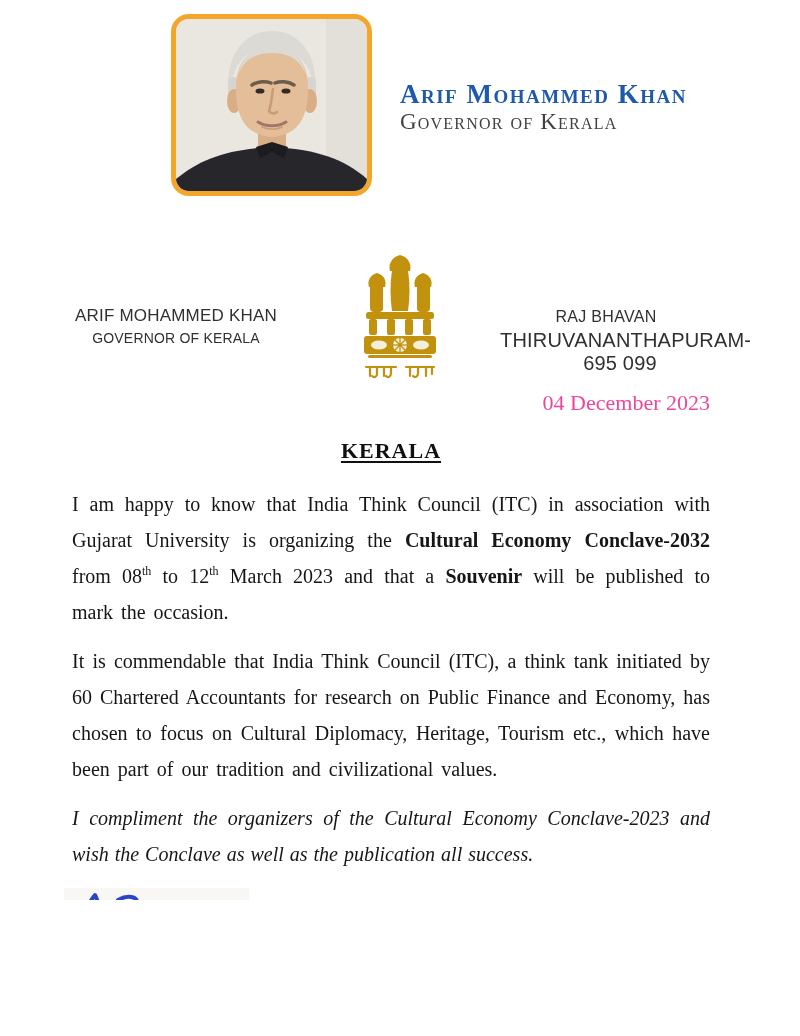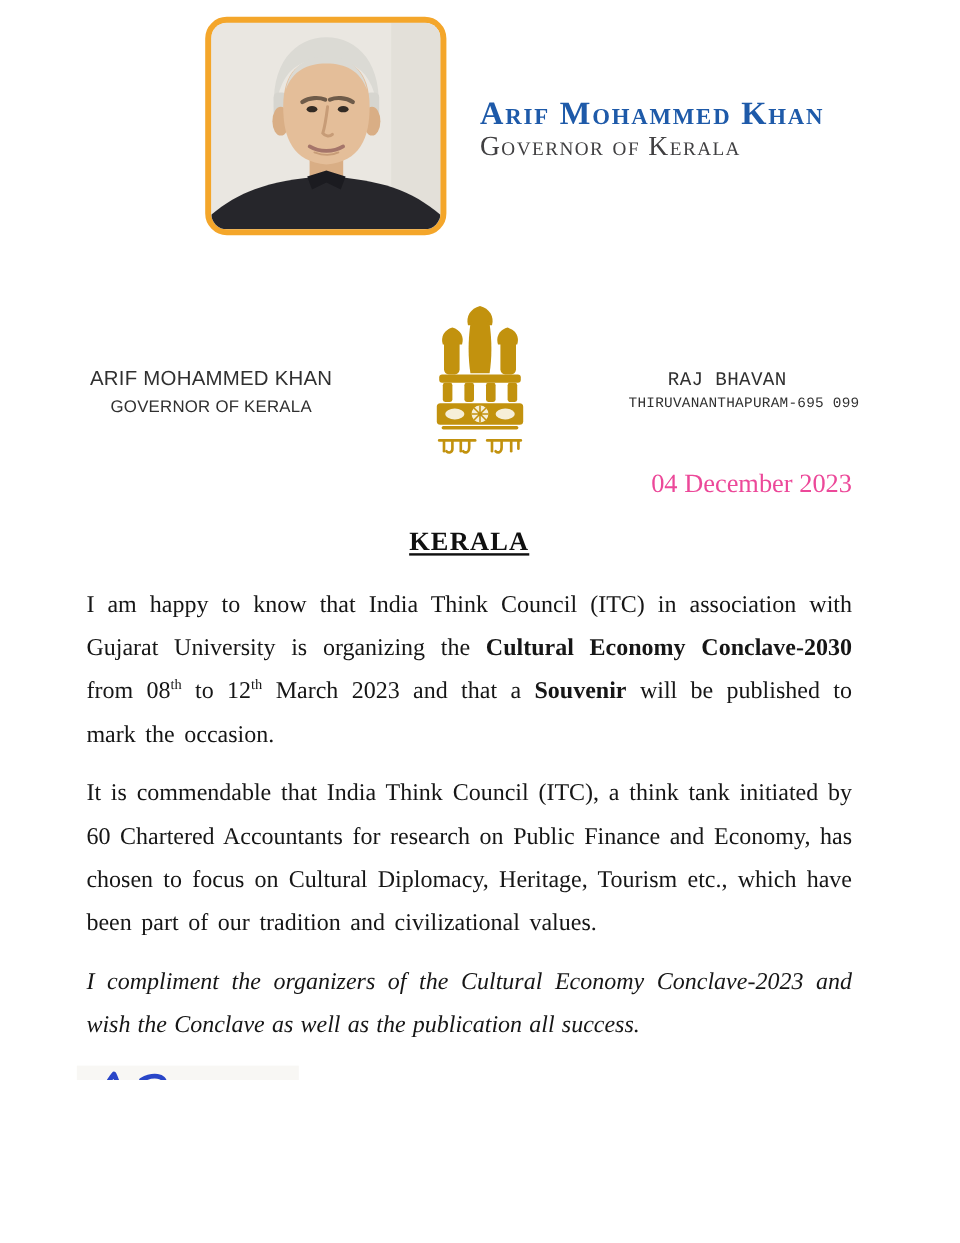--- a/index.html
+++ b/index.html
@@ -17,23 +17,23 @@
   .head-role{font-variant:small-caps;font-size:23px;letter-spacing:1.2px;color:#414042;
              line-height:26px;margin-top:1px;}
 
   
   .lh-left{position:absolute;left:62px;top:306px;width:228px;text-align:center;
            font-family:"Liberation Sans", sans-serif;color:#303030;}
   .lh-left .l1{font-size:17px;letter-spacing:0.2px;}
   .lh-left .l2{font-size:14px;margin-top:4px;letter-spacing:0.2px;}
   .lh-emblem{position:absolute;left:352px;top:250px;width:96px;height:134px;}
   .lh-right{position:absolute;left:472px;top:308px;width:268px;text-align:center;
-            font-family:Liberation Mono, monospace;color:#303030;}
+            font-family:Liberation Sans, sans-serif;color:#303030;}
   .lh-right .l1{font-size:16px;letter-spacing:0.3px;}
-  .lh-right .l2{font-size:12px;margin-top:3px;letter-spacing:0.2px;margin-left:28px;}
+  .lh-right .l2{font-size:20px;margin-top:3px;letter-spacing:0.2px;margin-left:28px;}
 
   
   .body-col{position:absolute;left:72px;top:390px;width:638px;}
   .date-line{text-align:right;font-size:22px;line-height:26px;color:#ec4899;}
   .msg-heading{text-align:center;margin-top:22px;font-size:22px;font-weight:bold;
                line-height:26px;color:#101010;}
   .msg-heading span{text-decoration:underline;text-underline-offset:3px;letter-spacing:1px;}
   .body-col p{margin:0 0 13px 0;text-align:justify;font-size:20px;line-height:36px;
               word-spacing:3px;color:#161616;}
   .body-col p.first{margin-top:22px;}
@@ -149,21 +149,21 @@
     <div class="l2">THIRUVANANTHAPURAM-695 099</div>
   </div>
 
   <div class="body-col">
     <div class="date-line">04 December 2023</div>
 
     <div class="msg-heading">
       <span>KERALA</span>
     </div>
 
-    <p class="first"><span>I am happy to know that India Think Council (ITC) in association with Gujarat University is organizing the </span><b>Cultural Economy Conclave-2030</b><span> from 08</span><sup>th</sup><span> to 12</span><sup>th</sup><span> March 2023 and that a </span><b>Souvenir</b><span> will be published to mark the occasion.</span></p>
+    <p class="first"><span>I am happy to know that India Think Council (ITC) in association with Gujarat University is organizing the </span><b>Cultural Economy Conclave-2032</b><span> from 08</span><sup>th</sup><span> to 12</span><sup>th</sup><span> March 2023 and that a </span><b>Souvenir</b><span> will be published to mark the occasion.</span></p>
 
     <p>It is commendable that India Think Council (ITC), a think tank initiated by 60 Chartered Accountants for research on Public Finance and Economy, has chosen to focus on Cultural Diplomacy, Heritage, Tourism etc., which have been part of our tradition and civilizational values.</p>
 
     <p class="tight">I compliment the organizers of the Cultural Economy Conclave-2023 and wish the Conclave as well as the publication all success.</p>
 
     <div class="sig-wrap">
       <svg width="185" height="74" viewBox="0 0 185 74">
         <g stroke="#2946C8" stroke-width="4" fill="none" stroke-linecap="round" stroke-linejoin="round">
           <path d="M6 60 C13 40 22 18 31 7 C36 17 40 36 45 55"></path>
           <path d="M1 42 C14 34 30 31 47 33"></path>

